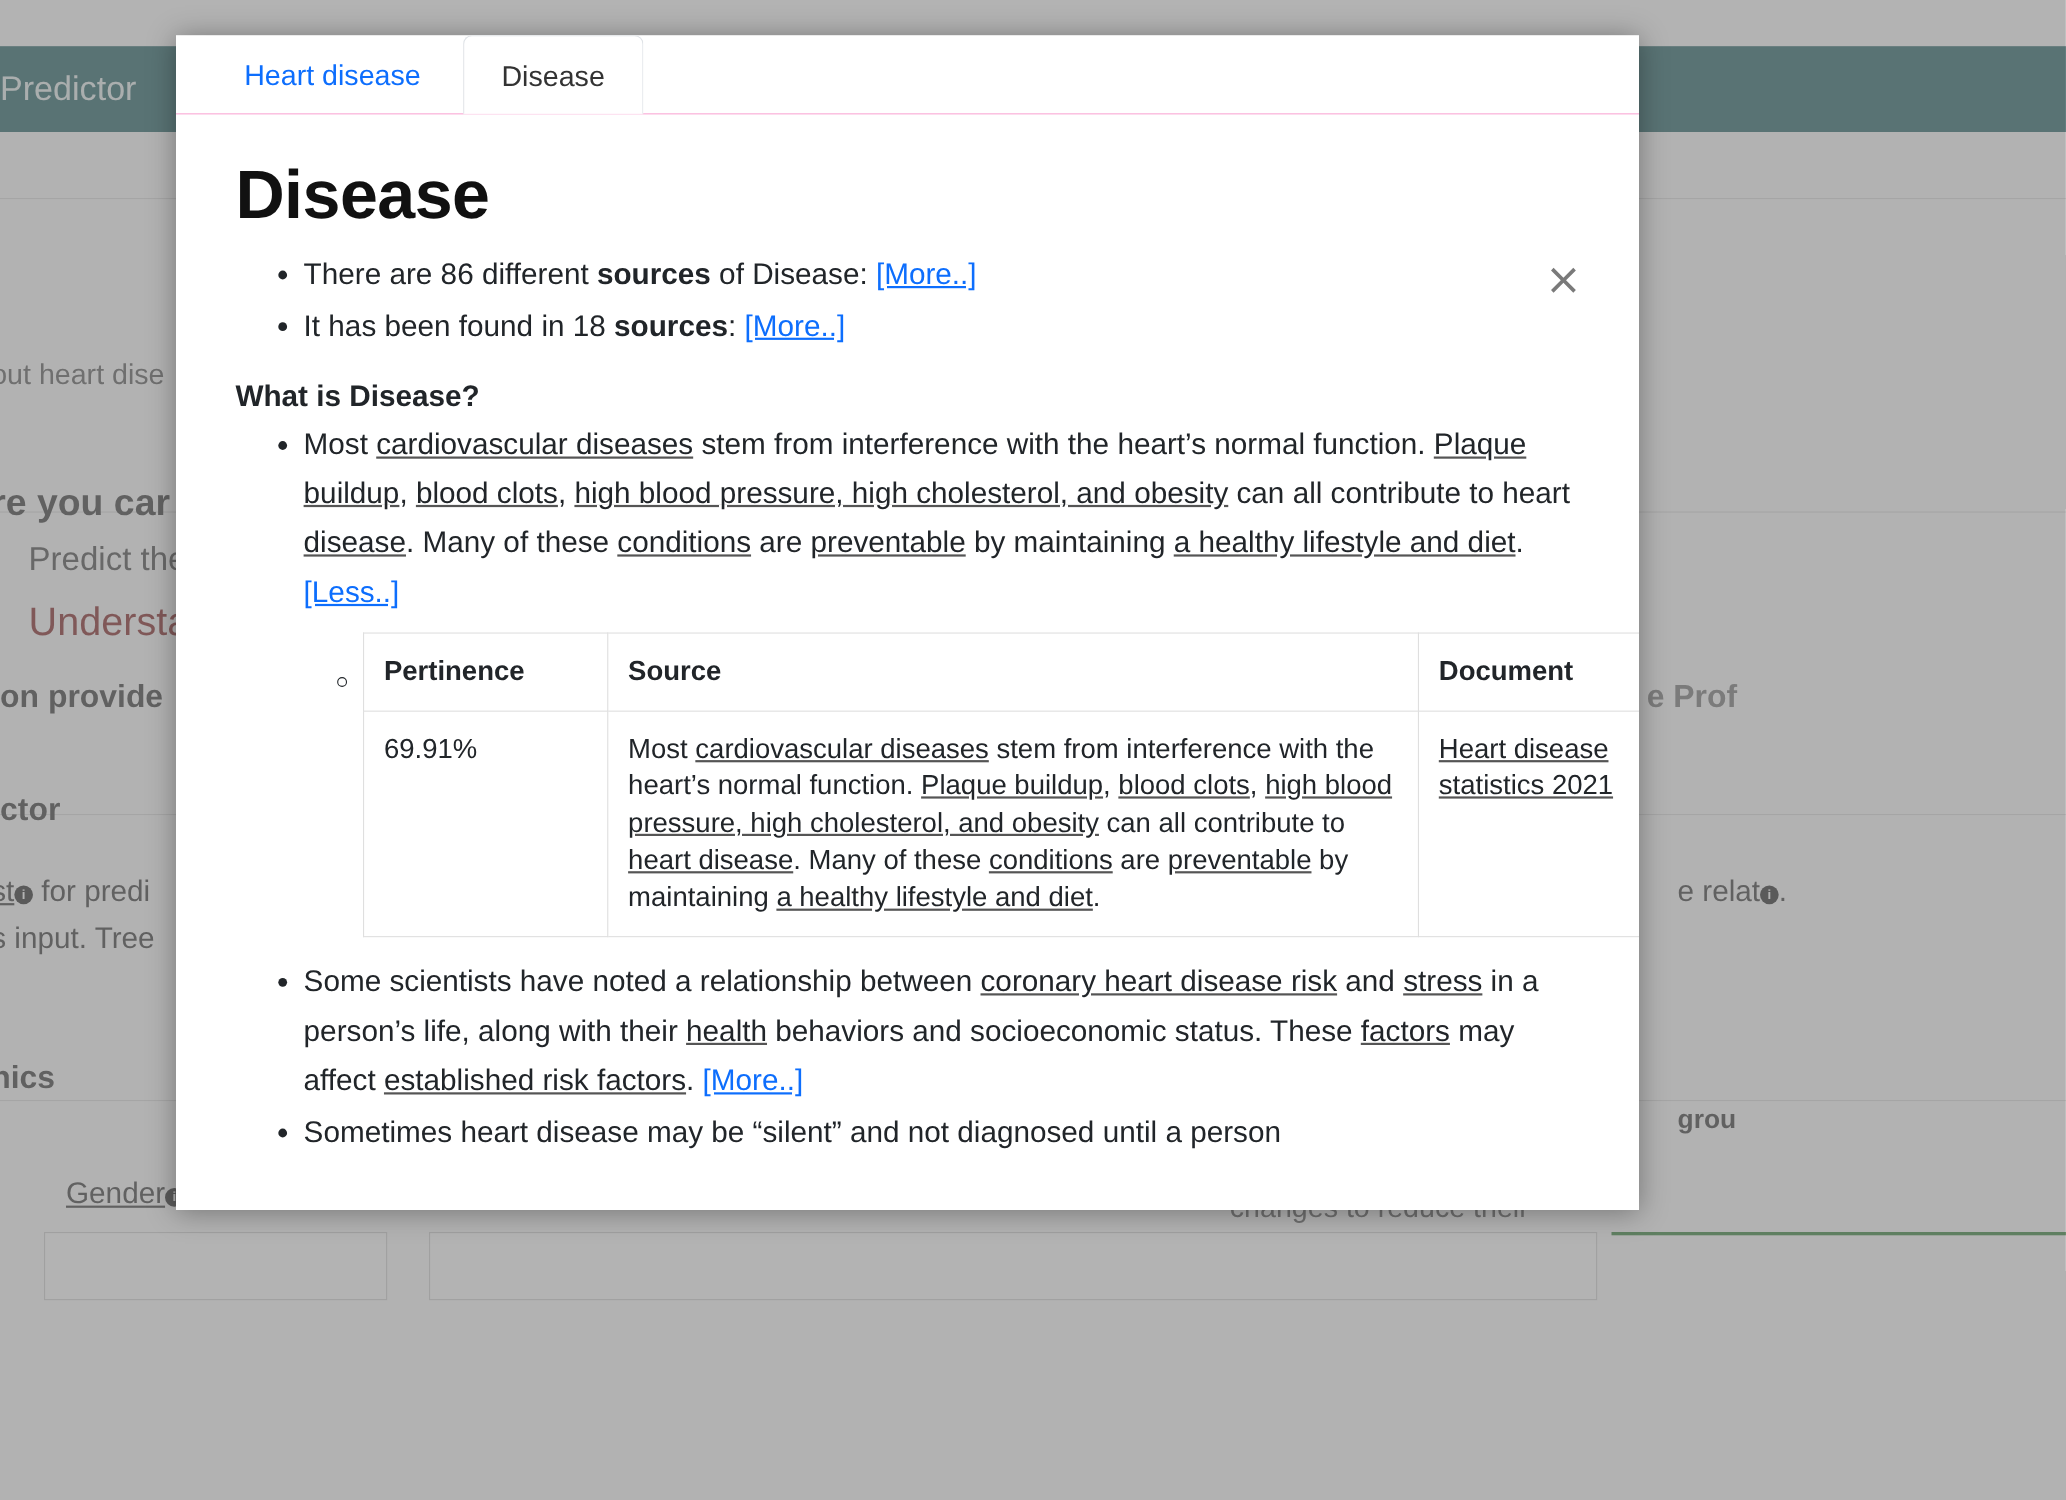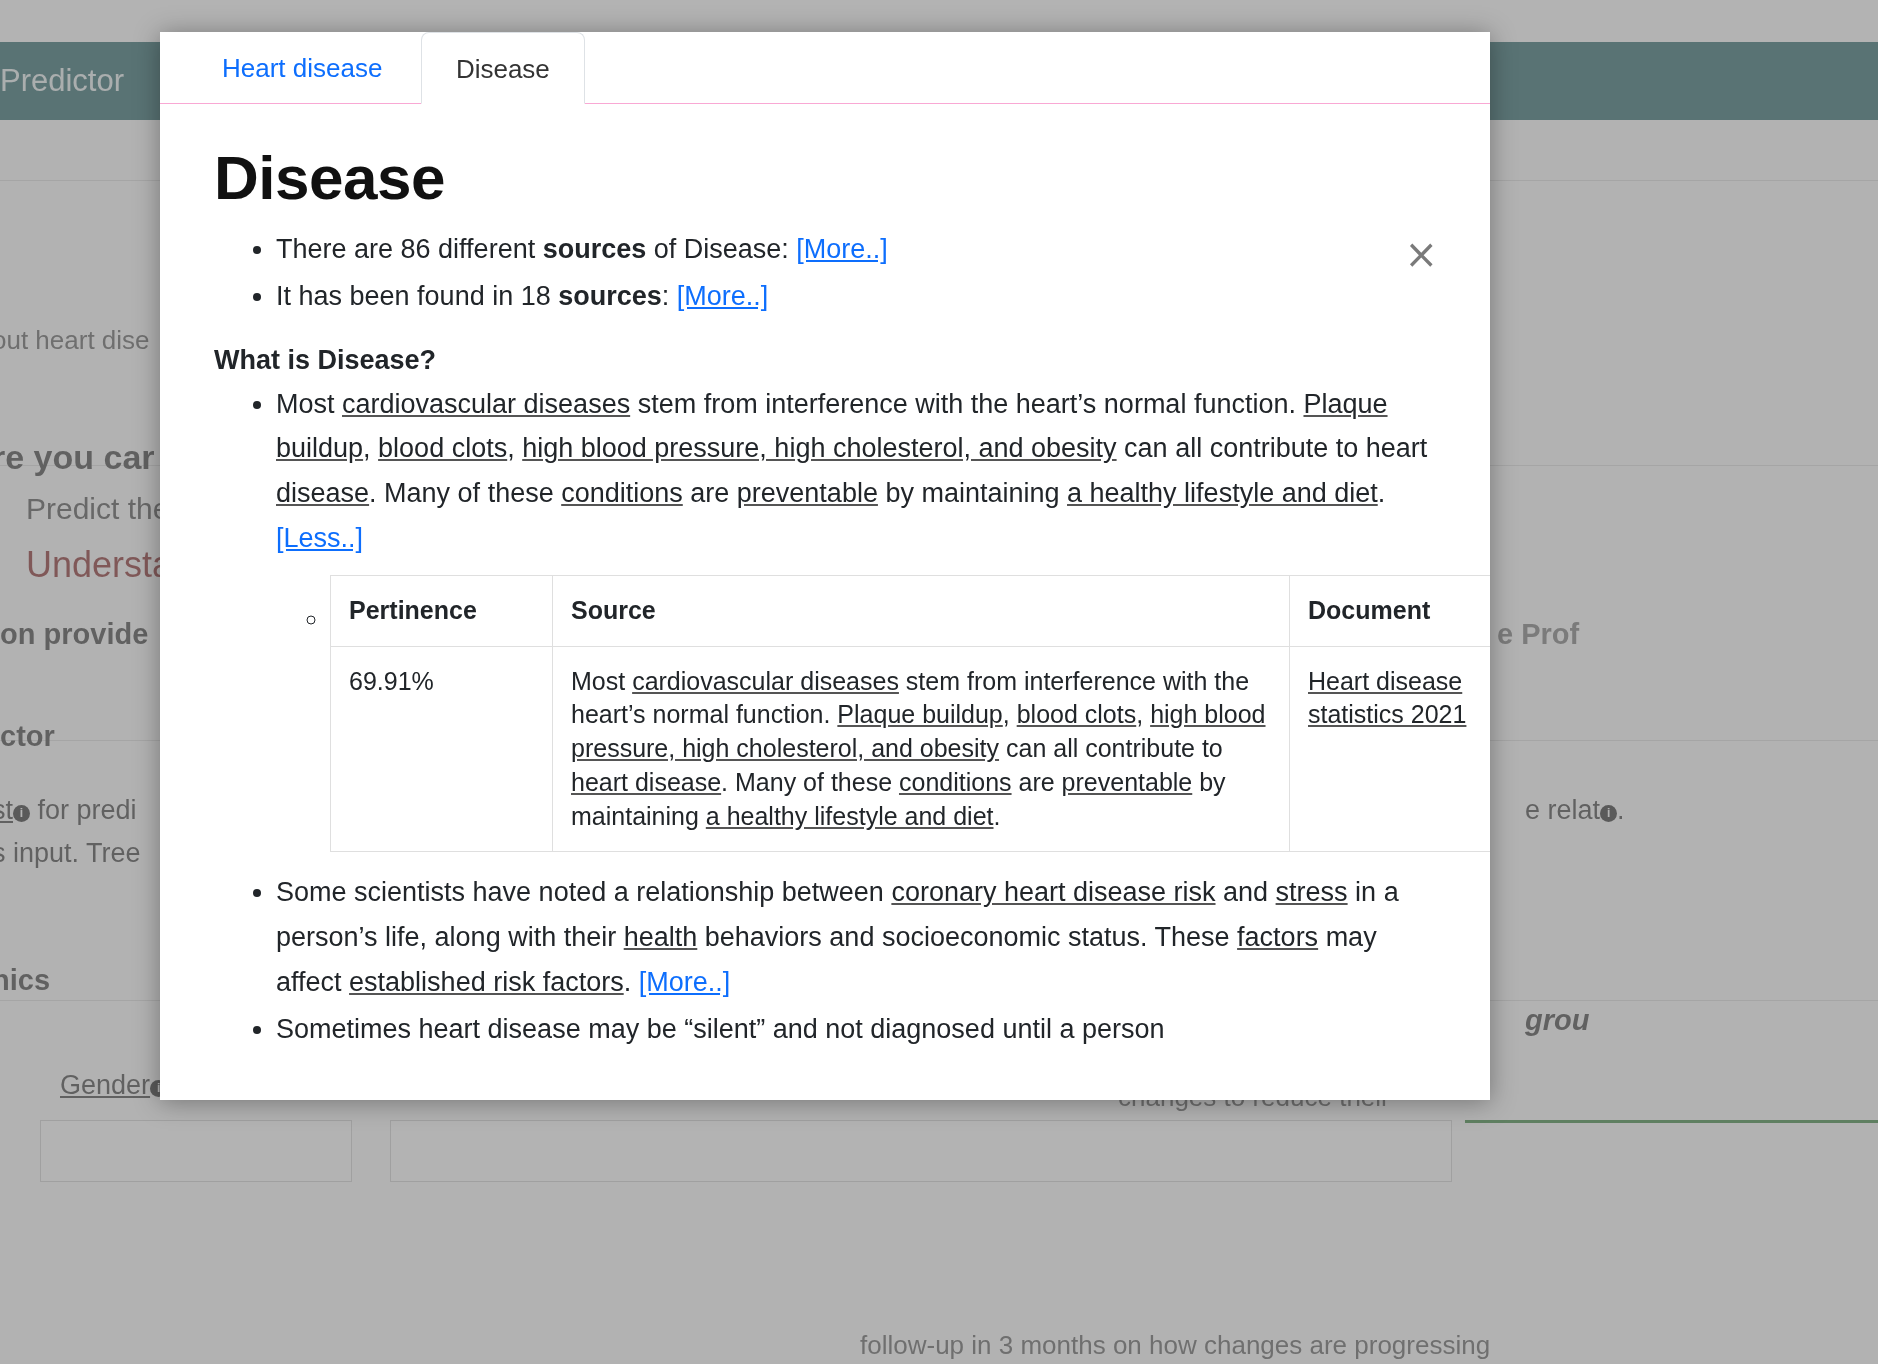--- a/index.html
+++ b/index.html
@@ -216,23 +216,22 @@
   </div>
 
   <div class="bg-line" style="left:-8px; top:325px; font-size:26px; color:#555;">out heart dise</div>
   <div class="bg-line" style="left:-8px; top:438px; font-size:34px; font-weight:bold; color:#333;">re you car</div>
   <div class="bg-line" style="left:26px; top:492px; font-size:30px; color:#444;">Predict the</div>
   <div class="bg-line" style="left:26px; top:544px; font-size:36px; color:#7f1d1d;">Understar</div>
   <div class="bg-line" style="left:-8px; top:618px; font-size:29px; font-weight:bold; color:#333;">ion provide</div>
   <div class="bg-line" style="left:1497px; top:618px; font-size:29px; font-weight:bold; color:#737373;">e Prof</div>
   <div class="bg-line" style="left:-8px; top:720px; font-size:29px; font-weight:bold; color:#333;">ictor</div>
   <div class="bg-line" style="left:-8px; top:964px; font-size:29px; font-weight:bold; color:#333;">hics</div>
-  <div class="bg-line" style="left:1525px; top:1004px; font-size:29px; font-weight:bold; color:#333;font-style:italic;">grou</div>
+  <div class="bg-line" style="left:1525px; top:1004px; font-size:24px; font-weight:bold; color:#333;">grou</div>
   <div class="bg-line bg-u" style="left:60px; top:1070px; font-size:27px; color:#333;"><span>Gender</span><span class="infodot">i</span></div>
-  <div class="bg-line" style="left:860px; top:1330px; font-size:26px; color:#555;">follow-up in 3 months on how changes are progressing</div>
   <div class="bg-line" style="left:1118px; top:1082px; font-size:26px; color:#555;">changes to reduce their</div>
 
   <div class="bg-line" style="left:-8px; top:795px; font-size:27px; color:#333;"><span class="bg-u">st</span><span class="infodot">i</span><span> for predi</span></div>
   <div class="bg-line" style="left:1525px; top:795px; font-size:27px; color:#333;"><span>e relat</span><span class="infodot">i</span>.</div>
   <div class="bg-line" style="left:-8px; top:838px; font-size:27px; color:#333;">s input. Tree</div>
 </div>
 
 <div id="overlay"></div>
 
 <div id="modal">

